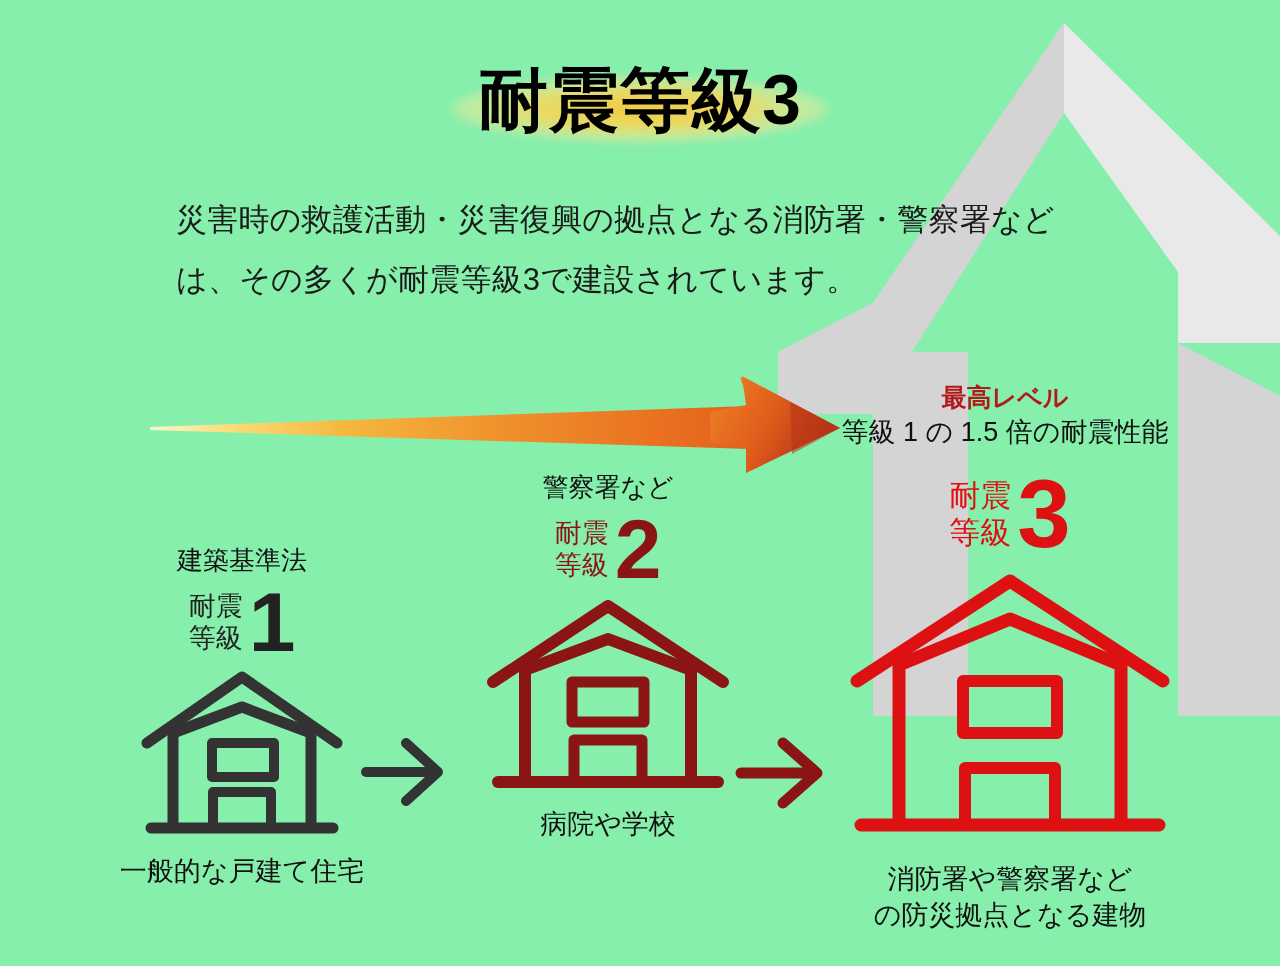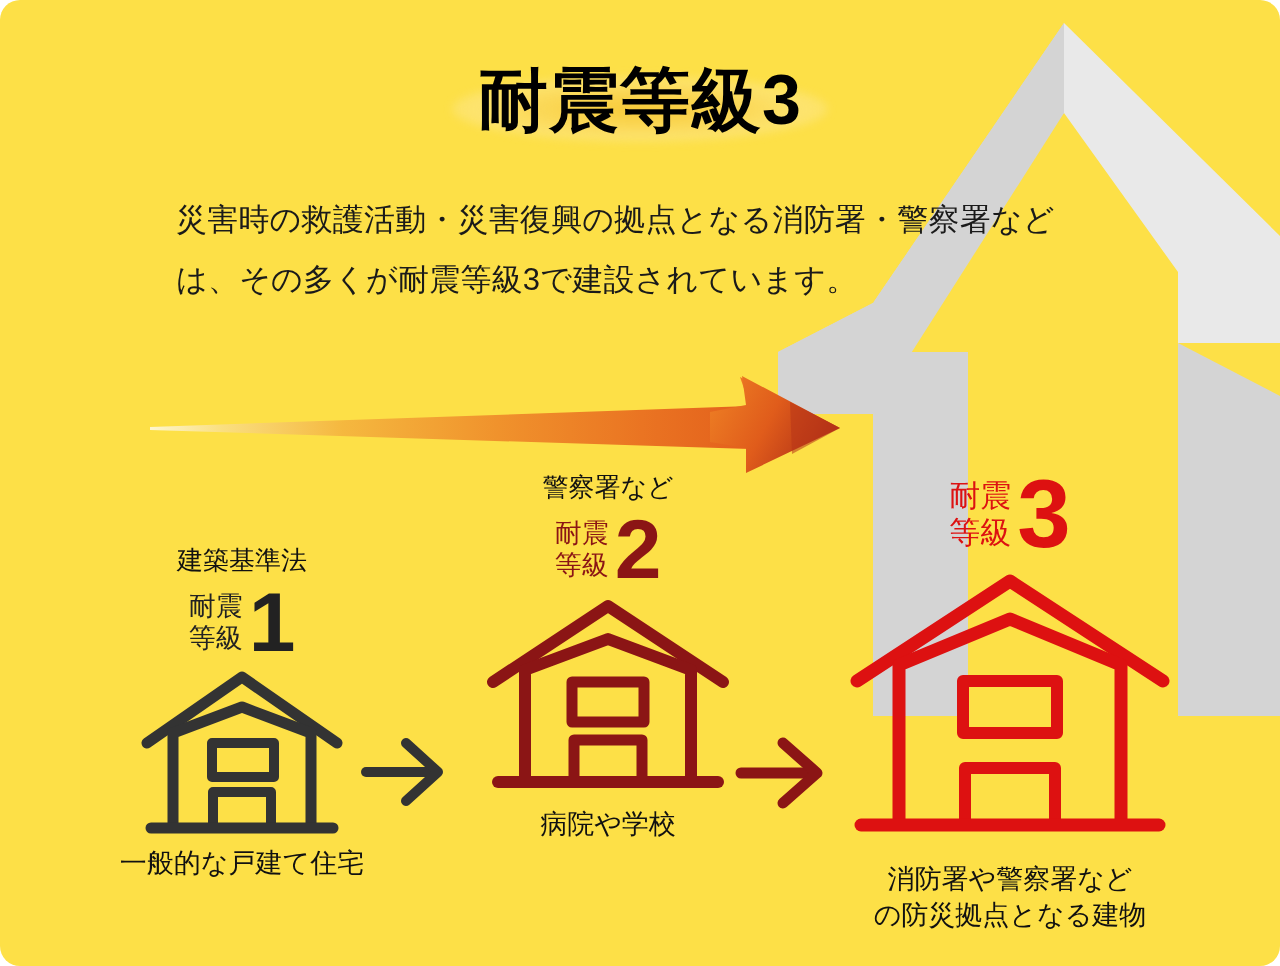--- a/index.html
+++ b/index.html
@@ -8,22 +8,21 @@
     background: #ffffff;
   }
   body {
     font-family: "Liberation Sans", "DejaVu Sans", sans-serif;
   }
   #canvas {
     position: relative;
     width: 1280px;
     height: 966px;
     overflow: hidden;
-    background: #fde047;
-    border-radius: 20px;
+    background: #86efac;
   }
   
   #bg-house {
     position: absolute;
     left: 0; top: 0;
     width: 1280px;
     height: 966px;
     z-index: 0;
     pointer-events: none;
   }
@@ -211,41 +210,43 @@
 
     <polygon points="590,5 690,56 600,34" fill="url(#arrHeadGrad2)"></polygon>
     <polygon points="590,5 690,56 600,77 596,100 560,68 600,34" fill="url(#arrHeadGrad)" opacity="0"></polygon>
 
     <polygon points="592,4 690,56 596,101 596,76 560,70 560,40 596,33" fill="url(#arrHeadGrad)"></polygon>
 
     <polygon points="640,30 690,56 642,82" fill="#b83418" opacity="0.55"></polygon>
   </svg>
 
   <div id="callout">
+    <div id="callout-top">最高レベル</div>
+    <div id="callout-sub">等級 1 の 1.5 倍の耐震性能</div>
   </div>
 
   <div class="grade-col c1" style="left:92px; top:543px; width:300px;">
     <div class="grade-heading">建築基準法</div>
     <div class="grade-badge">
       <div class="badge-kanji">
         <div>耐震</div>
         <div>等級</div>
       </div>
       <div class="badge-num">1</div>
     </div>
     <svg class="house-svg" width="210" height="180" viewBox="0 0 210 180">
       <g fill="none" stroke="#333333" stroke-width="11" stroke-linecap="round" stroke-linejoin="round">
         <polyline points="10,78 105,12 200,78"></polyline>
         <polyline points="36,160 36,68 105,42 174,68 174,160"></polyline>
         <rect x="75" y="78" width="62" height="34" stroke-width="10"></rect>
         <polyline points="76,160 76,127 134,127 134,160" stroke-width="10"></polyline>
         <line x1="14" y1="163" x2="196" y2="163"></line>
       </g>
     </svg>
-    <div class="grade-caption" style="text-align:center;">一般的な戸建て住宅</div>
+    <div class="grade-caption" style="margin-top:8px;text-align:center;">一般的な戸建て住宅</div>
   </div>
 
   <svg class="step-arrow" style="left:360px; top:735px;" width="90" height="72" viewBox="0 0 90 72">
     <g fill="none" stroke="#333333" stroke-width="10" stroke-linecap="round" stroke-linejoin="round">
       <line x1="6" y1="37" x2="76" y2="37"></line>
       <polyline points="46,8 78,37 46,66"></polyline>
     </g>
   </svg>
 
   <div class="grade-col c2" style="left:448px; top:470px; width:320px;">

